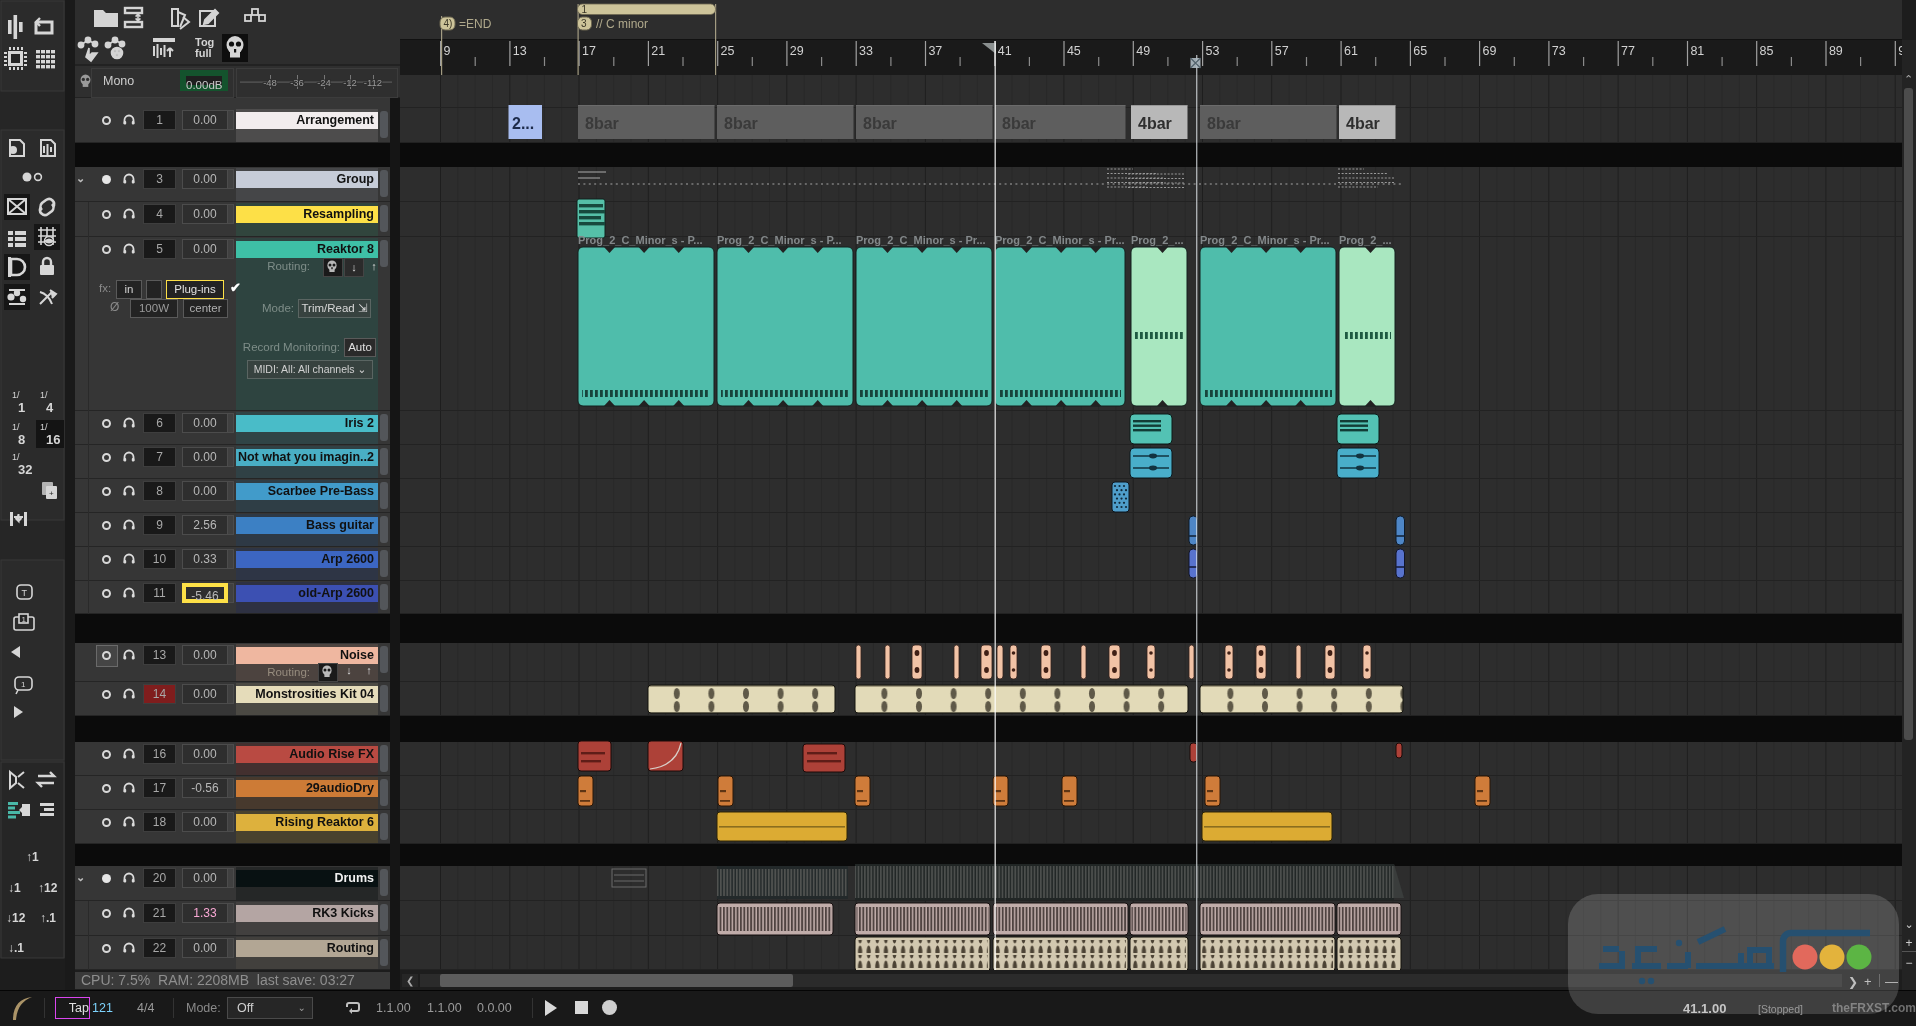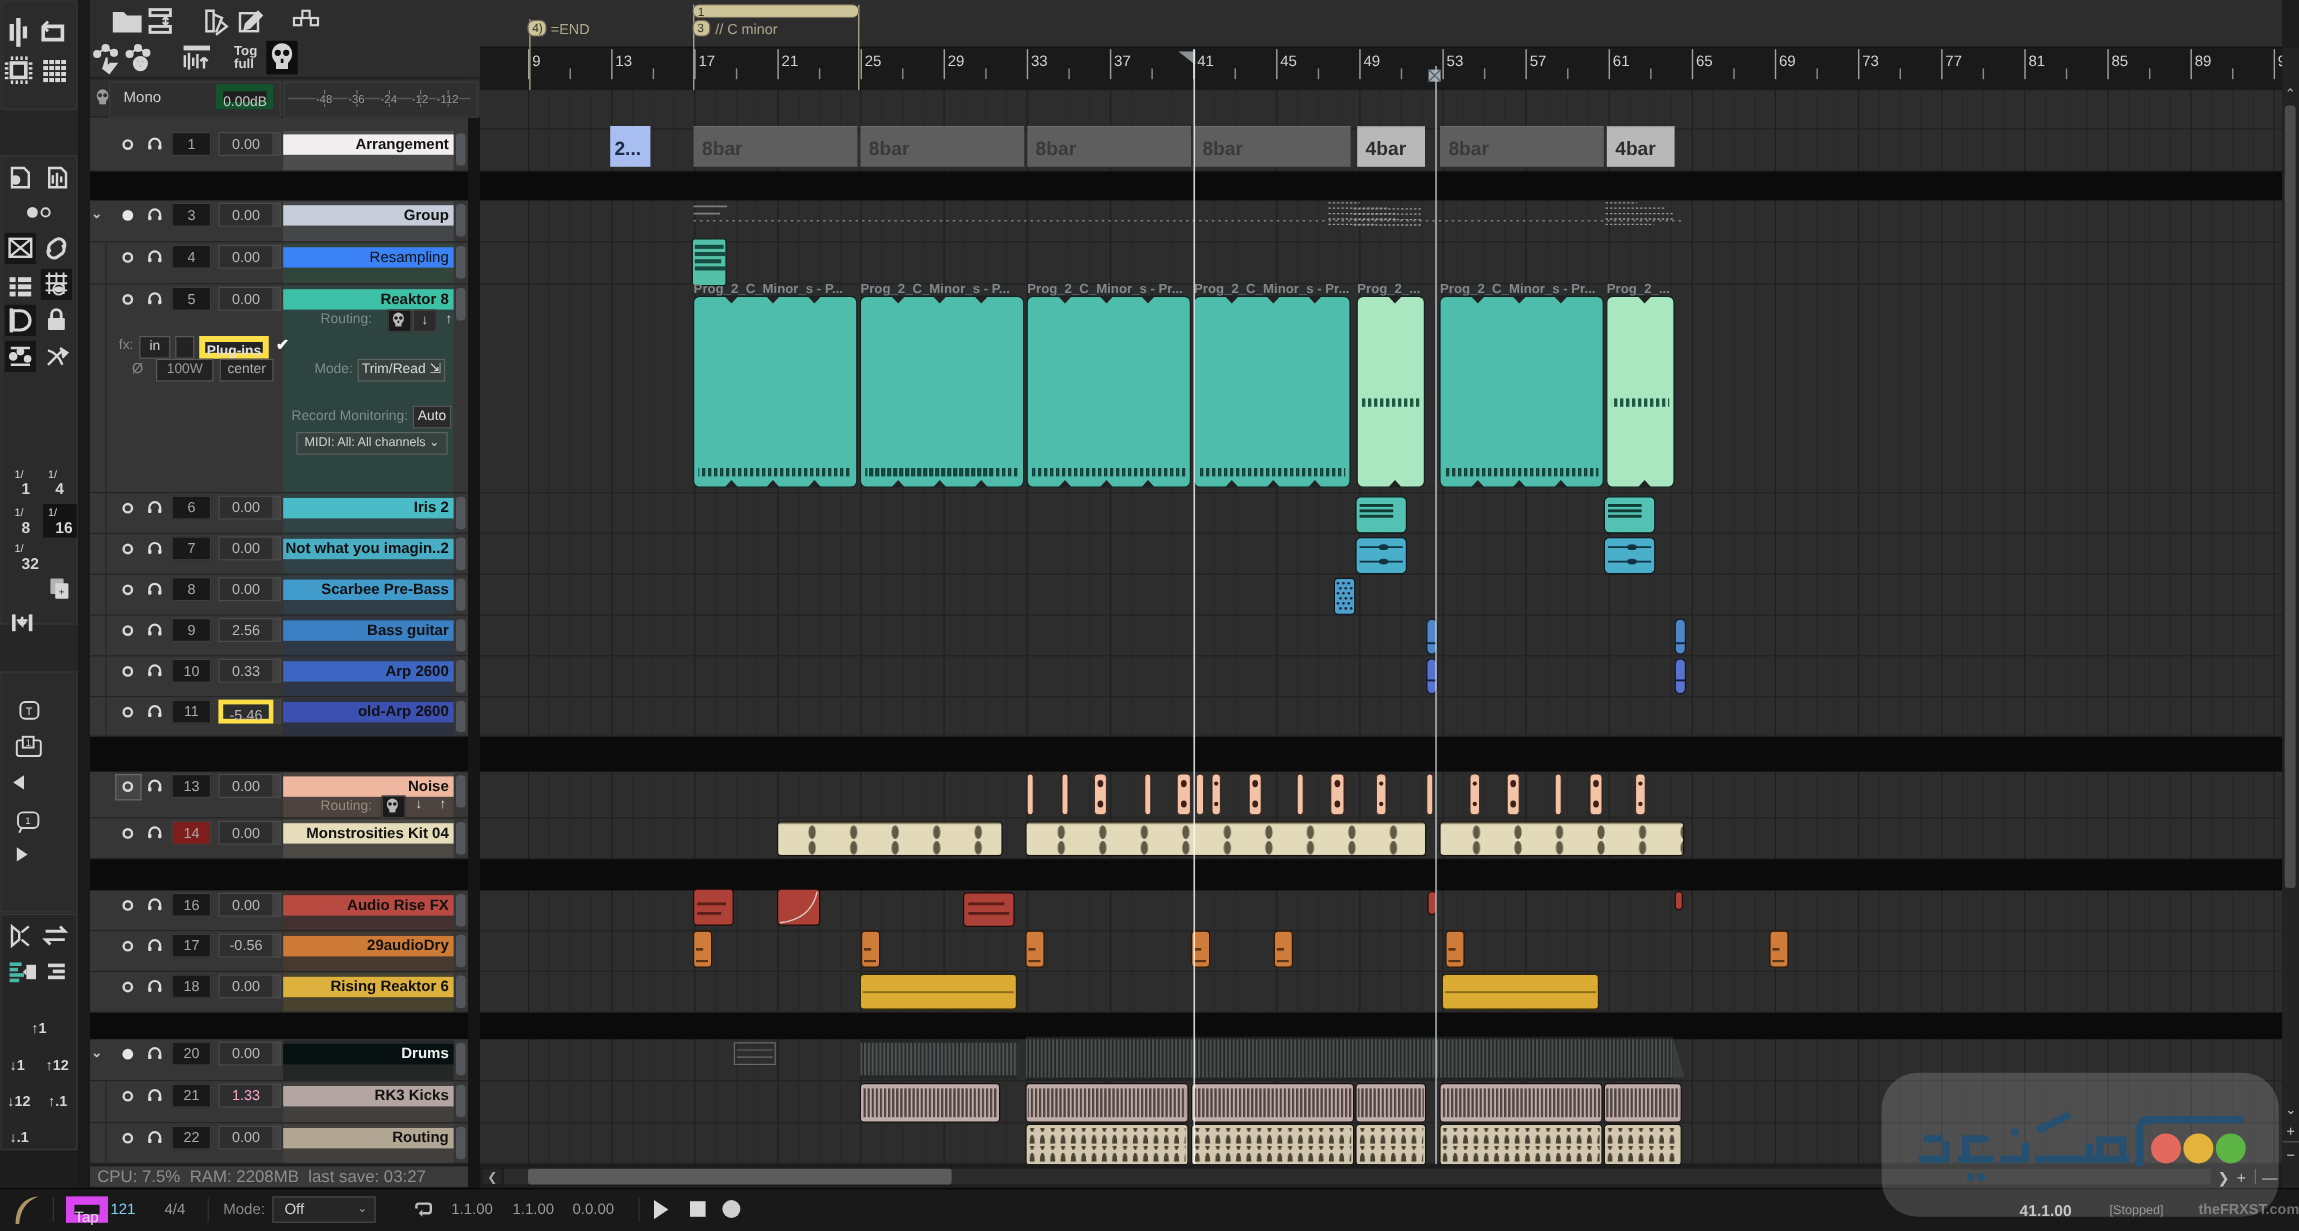--- a/index.html
+++ b/index.html
@@ -301,21 +301,21 @@
 <div style="position:absolute;left:101.5px;top:209.5px;width:9px;height:9px;border-radius:50%;border:2px solid #d8d8d8;box-sizing:border-box"></div>
 <svg style="position:absolute;left:123px;top:208px" width="12" height="12" viewBox="0 0 12 12">
     <path d="M1.5 10 V6 a4.5 4.5 0 0 1 9 0 V10" fill="none" stroke="#dcdcdc" stroke-width="1.8"></path>
     <rect x="0.6" y="7" width="2.6" height="3.6" rx="1" fill="#dcdcdc"></rect>
     <rect x="8.8" y="7" width="2.6" height="3.6" rx="1" fill="#dcdcdc"></rect>
   </svg>
 <div style="position:absolute;left:143px;top:204px;width:33px;height:20px;background:#191919;border:1px solid #3e3e3e;box-sizing:border-box;color:#a8a8a8;font-size:12px;text-align:center;line-height:18px">4</div>
 <div style="position:absolute;left:182px;top:204px;width:46px;height:20px;background:#2e2e2e;border:1px solid #4c4c4c;box-sizing:border-box;color:#b8b8b8;font-size:12px;text-align:center;line-height:18px">0.00</div>
 <div style="position:absolute;left:228px;top:204px;width:6px;height:20px;background:#404040;border:1px solid #4c4c4c;border-left:0;box-sizing:border-box"></div>
 <div style="position:absolute;left:236px;top:203px;width:142px;height:33px;background:#31453d"></div>
-<div style="position:absolute;left:236px;top:206px;width:142px;height:17px;background:#3b82f6;color:#111;font-size:12.5px;font-weight:normal;text-align:right;line-height:17px;padding-right:4px;box-sizing:border-box;white-space:nowrap;overflow:hidden">Resampling</div>
+<div style="position:absolute;left:236px;top:206px;width:142px;height:17px;background:#fde047;color:#111;font-size:12.5px;font-weight:bold;text-align:right;line-height:17px;padding-right:4px;box-sizing:border-box;white-space:nowrap;overflow:hidden">Resampling</div>
 <div style="position:absolute;left:380px;top:205px;width:8px;height:27px;background:#53565a;border-radius:3px"></div>
 <div style="position:absolute;left:75px;top:410px;width:315px;height:1px;background:#252525"></div>
 <div style="position:absolute;left:88px;top:237px;width:1px;height:174px;background:#2a2a2a"></div>
 <div style="position:absolute;left:101.5px;top:244.5px;width:9px;height:9px;border-radius:50%;border:2px solid #d8d8d8;box-sizing:border-box"></div>
 <svg style="position:absolute;left:123px;top:243px" width="12" height="12" viewBox="0 0 12 12">
     <path d="M1.5 10 V6 a4.5 4.5 0 0 1 9 0 V10" fill="none" stroke="#dcdcdc" stroke-width="1.8"></path>
     <rect x="0.6" y="7" width="2.6" height="3.6" rx="1" fill="#dcdcdc"></rect>
     <rect x="8.8" y="7" width="2.6" height="3.6" rx="1" fill="#dcdcdc"></rect>
   </svg>
 <div style="position:absolute;left:143px;top:239px;width:33px;height:20px;background:#191919;border:1px solid #3e3e3e;box-sizing:border-box;color:#a8a8a8;font-size:12px;text-align:center;line-height:18px">5</div>
@@ -526,21 +526,21 @@
     <rect x="3.4" y="9" width="5.2" height="3" fill="#b9b9b9"></rect>
     <circle cx="4" cy="5" r="1.5" fill="#1a1a1a"></circle>
     <circle cx="8" cy="5" r="1.5" fill="#1a1a1a"></circle>
     <rect x="5.3" y="7.2" width="1.4" height="2" fill="#1a1a1a"></rect>
   </svg>
 <div style="position:absolute;left:344px;top:258px;width:18px;height:17px;background:#2b2b2b;border:1px solid #444;color:#ddd;font-size:11px;text-align:center;line-height:16px">↓</div>
 <div style="position:absolute;left:366px;top:258px;width:16px;height:17px;color:#ddd;font-size:11px;text-align:center;line-height:16px">↑</div>
 <div style="position:absolute;left:99px;top:282px;color:#8a8a8a;font-size:11.5px">fx:</div>
 <div style="position:absolute;left:116px;top:280px;width:26px;height:19px;background:#232323;border:1px solid #5a5a5a;box-sizing:border-box;color:#cfcfcf;font-size:11.5px;text-align:center;line-height:17px;white-space:nowrap">in</div>
 <div style="position:absolute;left:146px;top:280px;width:16px;height:19px;background:#232323;border:1px solid #5a5a5a;box-sizing:border-box;color:#cfcfcf;font-size:11.5px;text-align:center;line-height:17px;white-space:nowrap"></div>
-<div style="position:absolute;left:166px;top:280px;width:58px;height:19px;background:#232323;border:5px solid #fde047;box-sizing:border-box;color:#e0e0e0;font-size:11.5px;font-weight:bold;text-align:center;line-height:17px;white-space:nowrap">Plug-ins</div>
+<div style="position:absolute;left:166px;top:280px;width:58px;height:19px;background:#232323;border:1px solid #fde047;box-sizing:border-box;color:#e0e0e0;font-size:11.5px;font-weight:normal;text-align:center;line-height:17px;white-space:nowrap">Plug-ins</div>
 <div style="position:absolute;left:227px;top:280px;width:17px;height:19px;color:#fff;font-size:13px;font-weight:bold;text-align:center">✔</div>
 <div style="position:absolute;left:110px;top:300px;color:#8a8a8a;font-size:12px">Ø</div>
 <div style="position:absolute;left:130px;top:299px;width:48px;height:19px;background:#232323;border:1px solid #5a5a5a;box-sizing:border-box;color:#9a9a9a;font-size:11.5px;text-align:center;line-height:17px;white-space:nowrap">100W</div>
 <div style="position:absolute;left:183px;top:299px;width:45px;height:19px;background:#232323;border:1px solid #5a5a5a;box-sizing:border-box;color:#b0b0b0;font-size:11.5px;text-align:center;line-height:17px;white-space:nowrap">center</div>
 <div style="position:absolute;left:240px;top:302px;width:54px;color:#7e8d88;font-size:11.5px;text-align:right">Mode:</div>
 <div style="position:absolute;left:298px;top:299px;width:73px;height:19px;background:#37423f;border:1px solid #5a6562;box-sizing:border-box;color:#d8d8d8;font-size:11.5px;text-align:center;line-height:17px;white-space:nowrap">Trim/Read ⇲</div>
 <div style="position:absolute;left:240px;top:341px;width:100px;color:#7e8d88;font-size:11.5px;text-align:right">Record Monitoring:</div>
 <div style="position:absolute;left:344px;top:338px;width:32px;height:19px;background:#2a2a2a;border:1px solid #5a5a5a;box-sizing:border-box;color:#e0e0e0;font-size:11.5px;text-align:center;line-height:17px;white-space:nowrap">Auto</div>
 <div style="position:absolute;left:247px;top:360px;width:126px;height:19px;background:#37423f;border:1px solid #5a6562;box-sizing:border-box;color:#d0d0d0;font-size:10.5px;text-align:center;line-height:17px;white-space:nowrap">MIDI: All: All channels ⌄</div>
 <div style="position:absolute;left:252px;top:666px;width:58px;color:#968c7e;font-size:11.5px;text-align:right">Routing:</div>
@@ -1059,21 +1059,21 @@
 <div style="position:absolute;left:1904px;top:88px;width:9px;height:652px;background:#4c4c4c;border-radius:3px"></div>
 <div style="position:absolute;left:1903px;top:918px;width:12px;height:14px;color:#ccc;font-size:11px;text-align:center">⌄</div>
 <div style="position:absolute;left:1903px;top:936px;width:12px;height:13px;color:#ccc;font-size:12px;text-align:center">+</div>
 <div style="position:absolute;left:1902px;top:951px;width:14px;height:1px;background:#555"></div>
 <div style="position:absolute;left:1903px;top:956px;width:12px;height:13px;color:#ccc;font-size:12px;text-align:center">−</div>
 <div style="position:absolute;left:0px;top:990px;width:1916px;height:36px;background:#191919;border-top:1px solid #050505;box-sizing:border-box"></div>
 <svg style="position:absolute;left:6px;top:994px" width="30" height="28" viewBox="0 0 30 28">
     <path d="M7 26 C7 12 14 4 26 3 C16 7 11 14 10 26 Z" fill="#ab9468"></path>
   </svg>
 <div style="position:absolute;left:44px;top:998px;width:1px;height:20px;background:#333"></div>
-<div style="position:absolute;left:55px;top:997px;width:35px;height:22px;border:7px solid #d946ef;box-sizing:border-box;color:#e0e0e0;font-size:12.5px;text-align:left;line-height:20px">Tap</div>
+<div style="position:absolute;left:55px;top:997px;width:35px;height:22px;border:1px solid #d946ef;box-sizing:border-box;color:#e0e0e0;font-size:12.5px;text-align:right;line-height:20px">Tap</div>
 <div style="position:absolute;left:92px;top:1001px;color:#7dd3fc;font-size:12.5px">121</div>
 <div style="position:absolute;left:137px;top:1001px;color:#9a9a9a;font-size:12.5px">4/4</div>
 <div style="position:absolute;left:173px;top:998px;width:1px;height:20px;background:#333"></div>
 <div style="position:absolute;left:186px;top:1001px;color:#8a8a8a;font-size:12.5px">Mode:</div>
 <div style="position:absolute;left:227px;top:997px;width:86px;height:22px;background:#262626;border:1px solid #4a4a4a;box-sizing:border-box;color:#d0d0d0;font-size:12.5px;line-height:20px;padding-left:9px">Off<span style="float:right;margin-right:6px;color:#9a9a9a;font-size:10px">⌄</span></div>
 <svg style="position:absolute;left:344px;top:999px" width="18" height="16" viewBox="0 0 18 16">
     <path d="M3 8 V6 a2 2 0 0 1 2-2 h8 a2 2 0 0 1 2 2 v4 a2 2 0 0 1-2 2 H8" fill="none" stroke="#c0c0c0" stroke-width="2"></path>
     <path d="M8 9 l-3 3 3 3 z" fill="#c0c0c0"></path>
   </svg>
 <div style="position:absolute;left:376px;top:1001px;color:#9a9a9a;font-size:12.5px">1.1.00</div>

